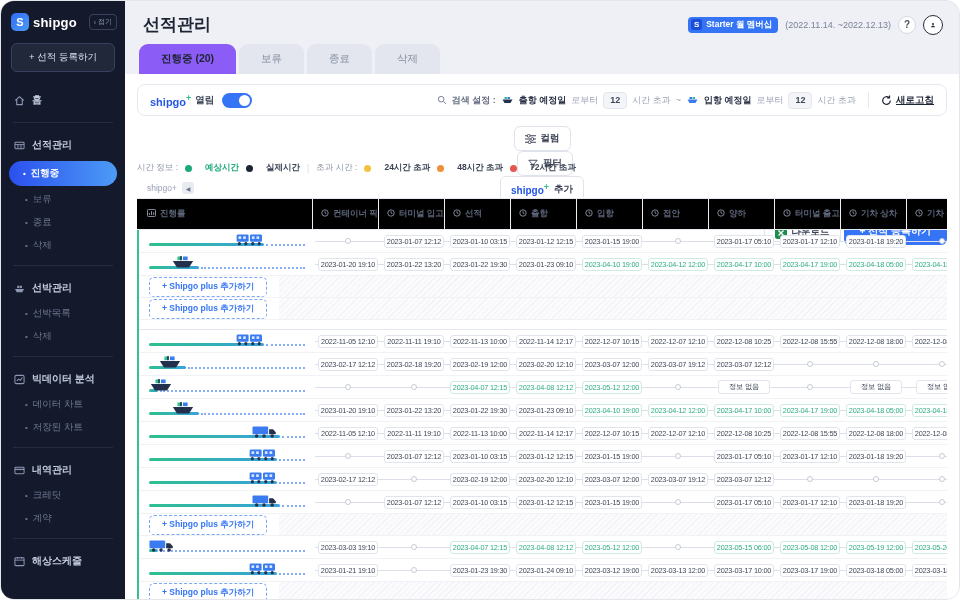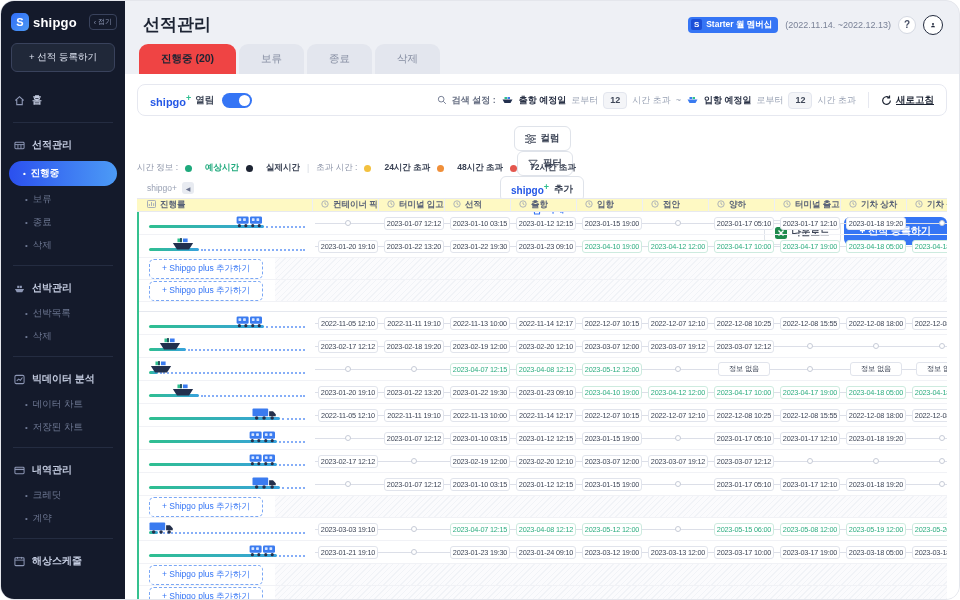--- a/index.html
+++ b/index.html
@@ -27,21 +27,21 @@
   .mtitle{font-size:17px;font-weight:bold;color:#1d2433;}
   .mright{margin-left:auto;display:flex;align-items:center;gap:7px;}
   .member-badge{display:flex;align-items:center;gap:4px;background:#3575f5;border-radius:4px;padding:2px 6px 2px 3px;color:#fff;font-size:8.5px;font-weight:bold;}
   .member-badge .mini-s{width:11px;height:11px;border-radius:2px;background:#1b4fd8;color:#fff;font-size:8px;font-weight:bold;display:flex;align-items:center;justify-content:center;}
   .member-period{font-size:9px;color:#7a8297;}
   .help-btn{width:18px;height:18px;border-radius:50%;background:#fff;border:1px solid #d5d9e2;color:#4a5268;font-size:10px;font-weight:bold;display:flex;align-items:center;justify-content:center;cursor:pointer;}
   .avatar-btn{width:20px;height:20px;border-radius:50%;background:#fff;border:1.5px solid #232b3e;display:flex;align-items:center;justify-content:center;cursor:pointer;}
 
   .tabs-row{display:flex;align-items:flex-end;padding:0 16px 0 14px;}
   .tab{padding:8px 22px;font-size:10.5px;color:#868ea2;background:#e3e6ee;border-radius:9px 9px 0 0;margin-right:3px;cursor:pointer;white-space:nowrap;}
-  .tab.active{background:#ef4444;color:#1d2433;font-weight:bold;}
+  .tab.active{background:#8b5cf6;color:#1d2433;font-weight:bold;}
   .bl-info{margin-left:auto;display:flex;align-items:center;gap:6px;font-size:9px;color:#8a92a6;padding-bottom:7px;}
   .bl-info b{color:#1d2433;font-size:9.5px;}
   .bl-sep{color:#d4d8e1;}
 
   .content{flex:1;background:#fff;overflow:hidden;padding:10px 12px 0 12px;display:flex;flex-direction:column;}
   .settings-bar{border:1px solid #e6e8f0;border-radius:8px;padding:6px 12px;display:flex;align-items:center;height:32px;}
   .sp-logo{font-size:11px;font-weight:bold;color:#2457e6;}
   .sp-logo .plus{color:#2fbf8f;font-size:9px;vertical-align:super;}
   .sp-open{font-size:9.5px;color:#3f4758;font-weight:bold;margin:0 8px 0 4px;}
   .toggle{width:30px;height:15px;border-radius:8px;background:#3575f5;position:relative;cursor:pointer;}
@@ -65,40 +65,40 @@
   .dot{width:7px;height:7px;border-radius:50%;display:inline-block;}
   .lg-item{display:flex;align-items:center;gap:13px;font-weight:bold;color:#3a4254;}
   .lg-item.est{color:#1ea97c;}
   .lg-sep{color:#d4d8e1;}
 
   
   .table-wrap{margin-top:5px;flex:1;overflow:hidden;}
   .tag-row{display:flex;align-items:center;gap:5px;padding:3px 0 4px 10px;font-size:8.5px;color:#98a0b3;}
   .tag-btn{width:12px;height:12px;border-radius:3px;background:#e8ebf1;color:#6b7490;font-size:6px;display:flex;align-items:center;justify-content:center;cursor:pointer;border:none;}
   .grid-row{display:grid;grid-template-columns:176px repeat(10,66px);}
-  .thead{background:#fef9c3;border-top:1px solid #e7e9f0;border-bottom:1px solid #e7e9f0;height:14px;}
+  .thead{background:#000000;border-top:1px solid #e7e9f0;border-bottom:1px solid #e7e9f0;height:32px;}
   .hcell{display:flex;align-items:center;gap:4px;font-size:8.5px;color:#5b6478;font-weight:bold;padding-left:8px;border-right:1px solid #edeff4;overflow:hidden;white-space:nowrap;}
   .hcell:first-child{padding-left:10px;}
   .hcell:last-child{border-right:none;}
   .tbody{border-left:2px solid #35c18f;}
   .trow{height:23px;border-bottom:1px solid #f1f2f6;}
   .trow.interactive{cursor:pointer;text-align:right;}
   .scell{position:relative;display:flex;align-items:center;justify-content:center;overflow:visible;}
   .scell::before{content:'';position:absolute;left:0;right:0;top:50%;height:1px;background:#dcdfe8;}
   .chip{position:relative;z-index:1;background:#fff;border:1px solid #e1e4ec;border-radius:3px;padding:1px 2px;font-size:7.3px;color:#3f4758;white-space:nowrap;letter-spacing:-0.2px;}
   .chip.e{color:#2fae81;border-color:#cdebdf;}
   .chip.n{padding:1px 10px;}
   .node{position:relative;z-index:1;width:6px;height:6px;border:1.5px solid #c6cbd7;border-radius:50%;background:#fff;}
   .pcell{position:relative;padding:0 10px 0 10px;display:flex;align-items:center;}
   .ptrack{position:relative;width:100%;height:16px;}
   .psolid{position:absolute;left:0;top:10px;height:3px;border-radius:2px;background:linear-gradient(90deg,#2fbf8f,#38a2dd);}
   .pdots{position:absolute;top:10.5px;right:0;border-top:2px dotted #86aef7;}
   .pveh{position:absolute;bottom:3px;line-height:0;}
   .addrow{display:flex;align-items:center;height:22px;border-bottom:1px solid #f1f2f6;}
-  .add-btn{margin-left:10px;background:#fff;border:1px dashed #7aa7f5;border-radius:5px;color:#3575f5;font-size:8.5px;font-weight:normal;padding:3px 12px;cursor:pointer;white-space:nowrap;}
+  .add-btn{margin-left:10px;background:#fff;border:1px dashed #7aa7f5;border-radius:5px;color:#3575f5;font-size:8.5px;font-weight:bold;padding:3px 12px;cursor:pointer;white-space:nowrap;}
   .hatch{flex:1;align-self:stretch;margin-left:12px;background:repeating-linear-gradient(135deg,#fbfbfd 0px,#fbfbfd 3px,#f1f3f7 3px,#f1f3f7 4px);}
   .spacer-row{height:10px;border-bottom:1px solid #e5e8ef;}
 </style>
 </head>
 <body>
 
 <div class="window">
 
   <aside class="sidebar">
     <div class="logo-row">

